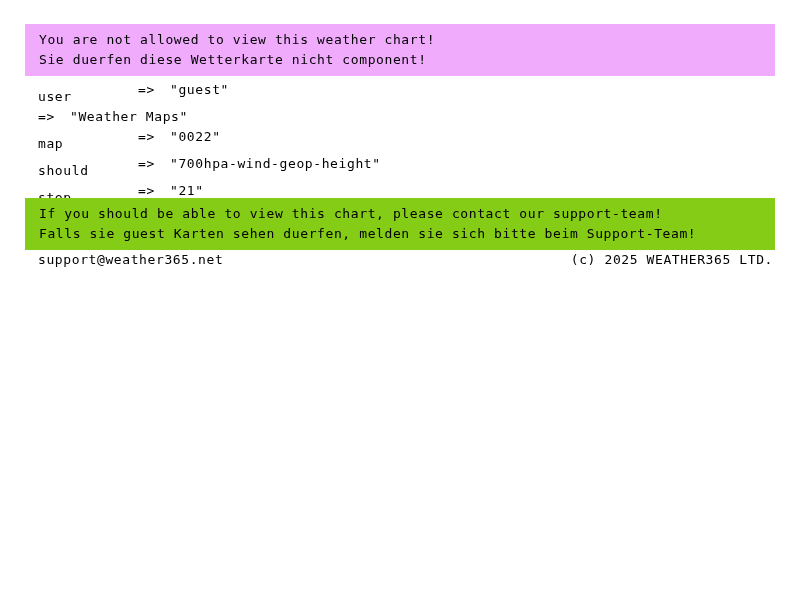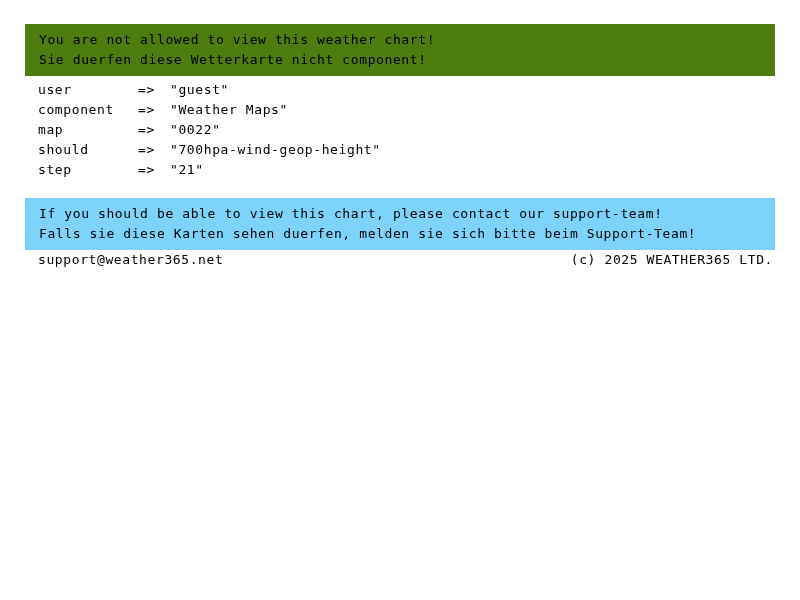--- a/index.html
+++ b/index.html
@@ -22,26 +22,26 @@
   }
   .banner {
     position: absolute;
     left: 25px;
     width: 750px;
     box-sizing: border-box;
     padding: 6px 14px;
   }
   .banner-error {
     top: 24px;
-    background: #4d7c0f;
+    background: #f0abfc;
     color: #000000;
   }
   .banner-info {
     top: 198px;
-    background: #7dd3fc;
+    background: #84cc16;
     color: #000000;
   }
   .banner-line {
     font-family: "DejaVu Sans Mono", monospace;
     font-size: 13px;
     line-height: 20px;
     letter-spacing: 0.6px;
     white-space: pre;
   }
   .params {
@@ -51,20 +51,21 @@
   }
   .param-row {
     display: flex;
     line-height: 20px;
     white-space: pre;
     letter-spacing: 0.6px;
   }
   .param-key {
     width: 100px;
     flex: 0 0 100px;
+    margin-top: 7px;
   }
   .param-arrow {
     width: 32px;
     flex: 0 0 32px;
   }
   .param-val {
     flex: 1 1 auto;
   }
   .footer {
     position: absolute;
@@ -94,21 +95,20 @@
     <div class="banner-line">Sie duerfen diese Wetterkarte nicht component!</div>
   </div>
 
   <div class="params">
     <div class="param-row">
       <span class="param-key">user</span>
       <span class="param-arrow">=&gt;</span>
       <span class="param-val">"guest"</span>
     </div>
     <div class="param-row">
-      <span class="param-key">component</span>
       <span class="param-arrow">=&gt;</span>
       <span class="param-val">"Weather Maps"</span>
     </div>
     <div class="param-row">
       <span class="param-key">map</span>
       <span class="param-arrow">=&gt;</span>
       <span class="param-val">"0022"</span>
     </div>
     <div class="param-row">
       <span class="param-key">should</span>
@@ -117,21 +117,21 @@
     </div>
     <div class="param-row">
       <span class="param-key">step</span>
       <span class="param-arrow">=&gt;</span>
       <span class="param-val">"21"</span>
     </div>
   </div>
 
   <div class="banner banner-info">
     <div class="banner-line">If you should be able to view this chart, please contact our support-team!</div>
-    <div class="banner-line">Falls sie diese Karten sehen duerfen, melden sie sich bitte beim Support-Team!</div>
+    <div class="banner-line">Falls sie guest Karten sehen duerfen, melden sie sich bitte beim Support-Team!</div>
   </div>
 
   <div class="footer">
     <span class="footer-contact">support@weather365.net</span>
     <span class="footer-copyright">(c) 2025 WEATHER365 LTD.</span>
   </div>
 
 </div>
 
 </body></html>

